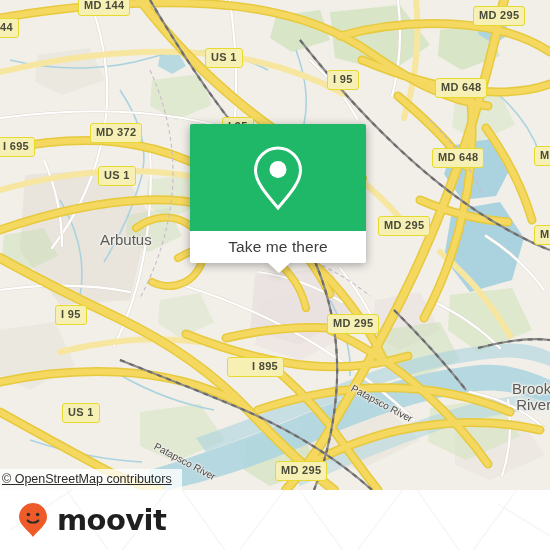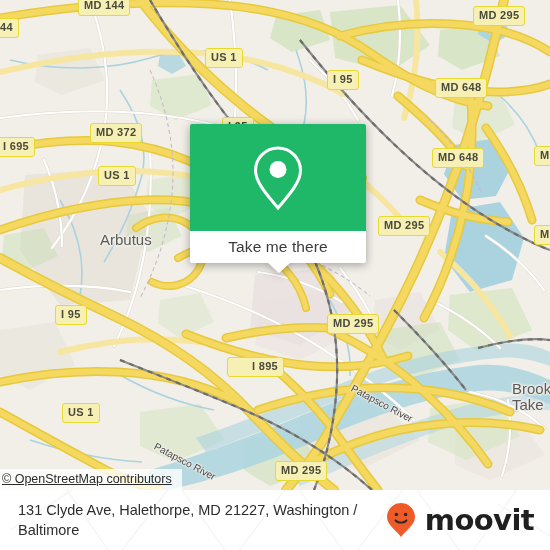--- a/index.html
+++ b/index.html
@@ -41,21 +41,21 @@
     position:absolute;
     color:#5a5a5a;
     font-size:14px;
     white-space:nowrap;
     font-family:"Liberation Sans", sans-serif;
     text-shadow:
       1px 0 2px #f2efe9, -1px 0 2px #f2efe9,
       0 1px 2px #f2efe9, 0 -1px 2px #f2efe9,
       1px 1px 2px #f2efe9, -1px -1px 2px #f2efe9;
   }
-  .place-label.big { font-size:15px; }
+  .place-label.big { font-size:15px;text-align:right; }
   .place-label.two-line { line-height:1.05; }
 
   
   .river-label {
     position:absolute;
     color:#4a4a4a;
     font-size:10px;
     white-space:nowrap;
     font-family:"Liberation Sans", sans-serif;
     text-shadow:
@@ -370,21 +370,21 @@
         <div class="shield" style="left: 55px; top: 305px;">I 95</div>
         <div class="shield" style="left: 227px; top: 357px; padding-left: 24px;">I 895</div>
         <div class="shield" style="left: 62px; top: 403px;">US 1</div>
         <div class="shield" style="left: 275px; top: 461px;">MD 295</div>
       </div>
 
     <div id="place-layer">
         <div class="place-label big" style="left: 100px; top: 231px;">Arbutus</div>
         <div class="place-label big two-line" style="left: 512px; top: 381px;">
           <div>Brook</div>
-          <div>Take</div>
+          <div>River</div>
         </div>
         <div class="river-label" style="left: 352px; top: 382px; transform: rotate(28deg); transform-origin: left center;">Patapsco River</div>
         <div class="river-label" style="left: 155px; top: 440px; transform: rotate(28deg); transform-origin: left center;">Patapsco River</div>
       </div>
 
     <div id="attribution">© OpenStreetMap contributors</div>
 
     <div id="callout">
       <div id="callout-head">
         <svg width="54" height="66" viewBox="0 0 54 66">
@@ -411,21 +411,20 @@
         <path d="M292,-10 L350,70"></path>
         <path d="M350,70 L410,-10"></path>
         <path d="M410,-10 L466,70"></path>
         <path d="M466,70 L524,-10"></path>
         <path d="M10,40 L80,-5"></path>
         <path d="M498,14 L550,46"></path>
       </g>
     </svg>
 
     <div id="bottombar-inner">
-      <div id="addr">131 Clyde Ave, Halethorpe, MD 21227, Washington / Baltimore</div>
 
       <div id="brand">
         <svg width="30" height="36" viewBox="0 0 30 36">
           <path d="M15 1 C7.3 1 1 7.3 1 15 C1 23.2 11 29 15 35 C19 29 29 23.2 29 15 C29 7.3 22.7 1 15 1 Z" fill="#ee5b29"></path>
           <circle cx="10.4" cy="12.6" r="1.75" fill="#2b2b2b"></circle>
           <circle cx="19.6" cy="12.6" r="1.75" fill="#2b2b2b"></circle>
           <path d="M9.6 18.4 C11.6 21.4 18.4 21.4 20.4 18.4" fill="none" stroke="#2b2b2b" stroke-width="1.9" stroke-linecap="round"></path>
         </svg>
         <span id="brand-name">moovit</span>
       </div>

